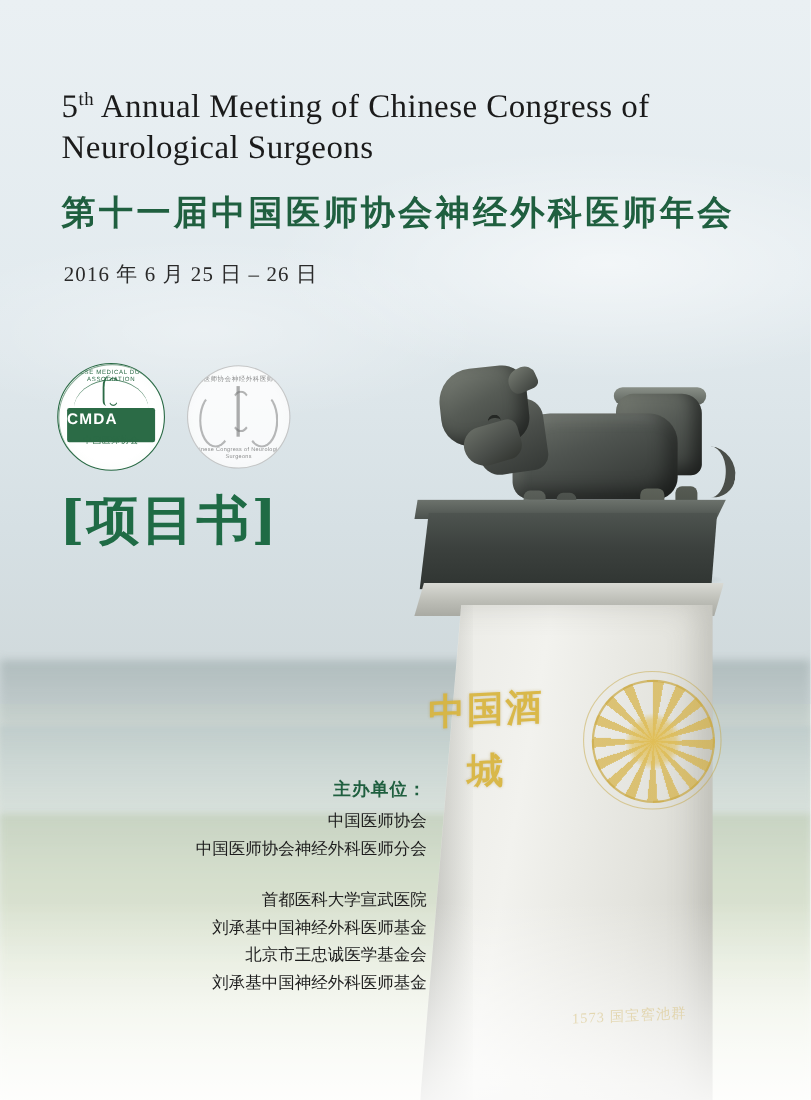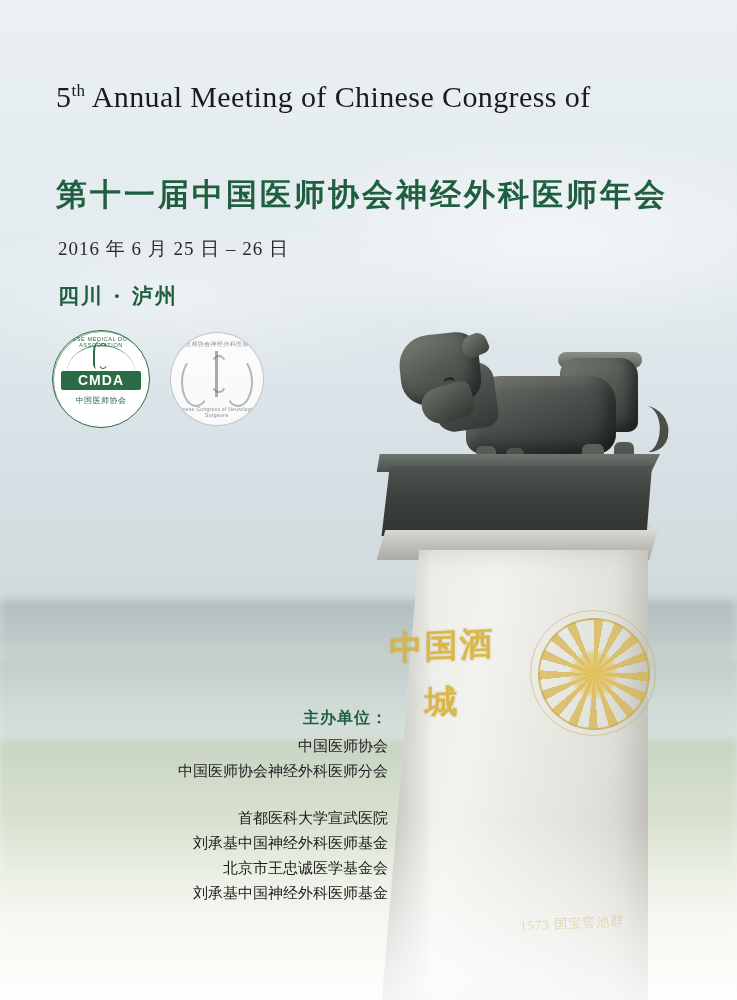--- a/index.html
+++ b/index.html
@@ -366,29 +366,28 @@
   }
   .logo-cmda .ring-text {
     position: absolute;
     left: 0; top: 0; width: 96px; height: 96px;
     border-radius: 50%;
     border: 0.8px solid rgba(43,107,70,0.55);
   }
   .logo-cmda .band {
     position: absolute;
     left: 8px; top: 40px;
-    width: 80px; height: 19px;
+    width: 80px; height: 31px;
     background: #2b6b46;
     border-radius: 2px;
     color: #ffffff;
     font-family: "Liberation Sans", sans-serif;
     font-weight: bold;
     font-size: 14px;
     letter-spacing: 1px;
-    text-align: center;
     line-height: 19px;
   }
   .logo-cmda .snake {
     position: absolute;
     left: 40px; top: 10px;
     width: 16px; height: 28px;
     border-left: 2px solid #2b6b46;
     border-radius: 40% 40% 20% 20%;
   }
   .logo-cmda .snake2 {
@@ -551,27 +550,26 @@
     <div class="pedestal-chars">中国酒城</div>
     <div class="pedestal-emblem-ring"></div>
     <div class="pedestal-emblem"></div>
     <div class="pedestal-footline">1573 国宝窖池群</div>
   </div>
 
   <div class="bottom-fade"></div>
 
   <div class="content">
 
-    <div class="title-en"><span>5</span><sup>th</sup><span> Annual Meeting of Chinese Congress of</span><br></div>
+    <div class="title-en"><span>5</span><sup>th</sup><span> Annual Meeting of Chinese Congress of</span><br><span>Neurological Surgeons</span></div>
 
     <div class="title-cn">第十一届中国医师协会神经外科医师年会</div>
 
     <div class="date-line">2016 年 6 月 25 日 – 26 日</div>
 
-    <div class="place-line">四川 · 泸州</div>
 
     <div class="logos">
       <div class="logo-cmda">
         <div class="ring-text"></div>
         <div class="arc-label">CHINESE MEDICAL DOCTOR ASSOCIATION</div>
         <div class="topcurve"></div>
         <div class="snake"></div>
         <div class="snake2"></div>
         <div class="band">CMDA</div>
         <div class="subtext">中国医师协会</div>
@@ -579,20 +577,21 @@
       <div class="logo-cnos">
         <div class="arc-top">中国医师协会神经外科医师分会</div>
         <div class="wreath-l"></div>
         <div class="wreath-r"></div>
         <div class="rod"></div>
         <div class="serp"></div>
         <div class="arc-bottom">Chinese Congress of Neurological Surgeons</div>
       </div>
     </div>
 
+    <div class="doc-type">[项目书]</div>
 
     <div class="orgs">
       <div class="org-head">主办单位：</div>
       <div class="org-item">中国医师协会</div>
       <div class="org-item">中国医师协会神经外科医师分会</div>
 
       <div class="org-block-2">
         <div class="org-item">首都医科大学宣武医院</div>
         <div class="org-item">刘承基中国神经外科医师基金</div>
         <div class="org-item">北京市王忠诚医学基金会</div>

